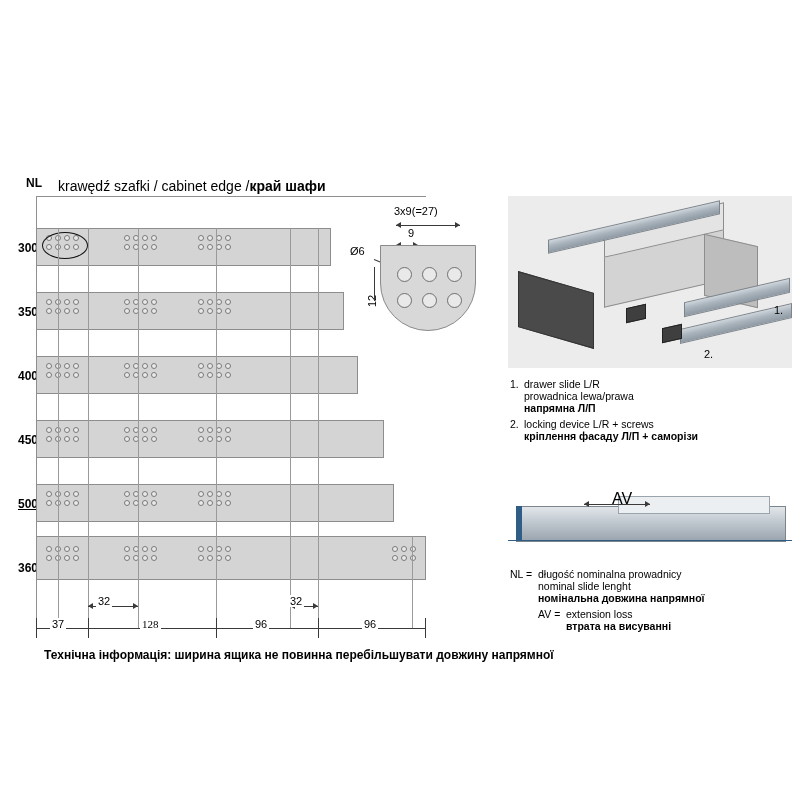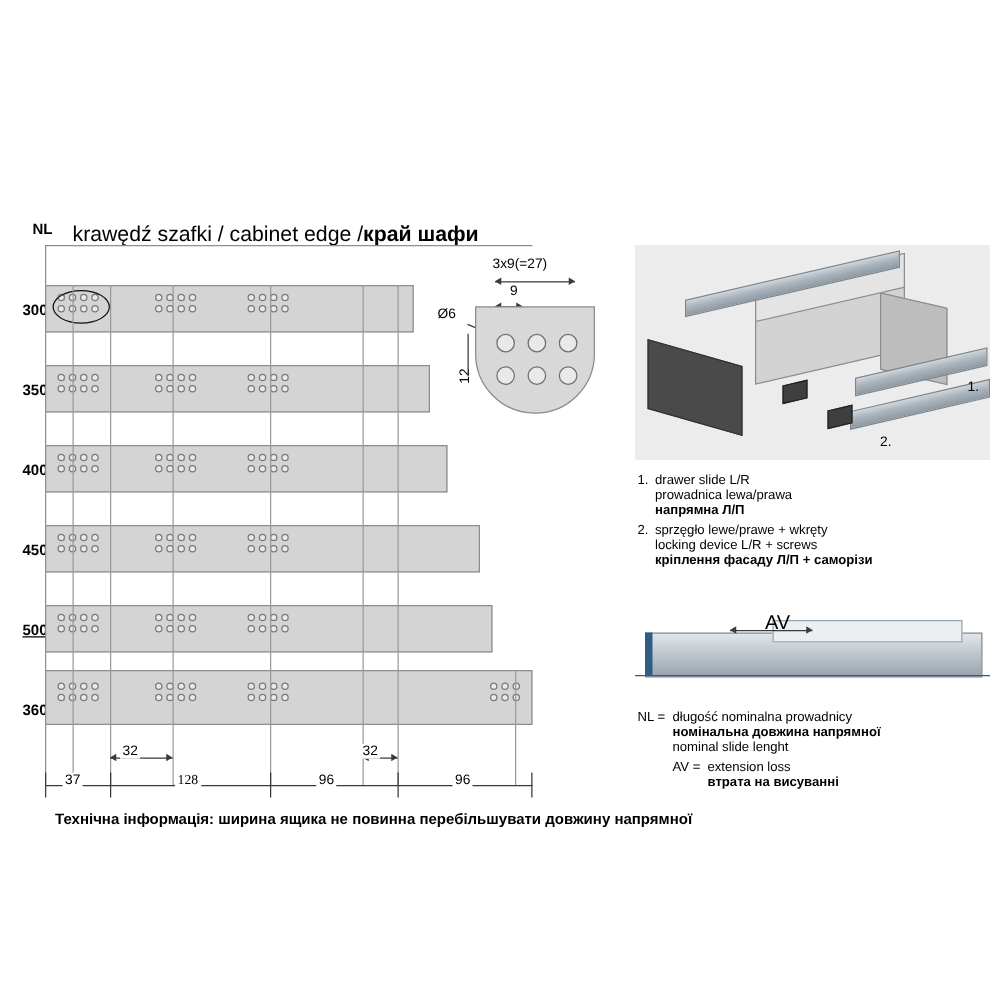--- a/index.html
+++ b/index.html
@@ -11,21 +11,21 @@
     position:relative;
     overflow:hidden;
   }
   .abs{position:absolute;}
 
   
   #left-diagram{left:0;top:160;}
   .nl-label{
     font-size:12px;font-weight:bold;text-align:right;width:34px;
   }
-  .hdr-text{font-size:17px;}
+  .hdr-text{font-size:14px;}
   .hdr-text b{font-weight:bold;}
 
   .slide-bar{
     background:#d4d4d4;
     border:1px solid #8d8d8d;
     height:38px;
     box-sizing:border-box;
   }
   .hole{
     width:6px;height:6px;border-radius:50%;
@@ -466,41 +466,40 @@
 </div>
 
 <div class="abs legend" style="left:524px;top:378px;width:268px;">
   <span class="abs" style="left:-14px;top:0;">1.</span>
   <div>drawer slide L/R</div>
   <div>prowadnica lewa/prawa</div>
   <div><b>напрямна Л/П</b></div>
 </div>
 <div class="abs legend" style="left:524px;top:418px;width:268px;">
   <span class="abs" style="left:-14px;top:0;">2.</span>
-  <div>sprzęgło lewe/prawe + wkręty</div>
   <div>locking device L/R + screws</div>
   <div><b>кріплення фасаду Л/П + саморізи</b></div>
 </div>
 
 <div class="abs" id="av-diagram">
   <div class="av-body"></div>
   <div class="av-left-dark"></div>
   <div class="av-inner"></div>
   <div class="abs" style="left:104px;top:2px;font-size:16px;">AV</div>
   <div class="abs" style="left:76px;top:16px;width:66px;height:1px;background:#3a3a3a;"></div>
   <div class="arrowL" style="left:76px;top:13px;"></div>
   <div class="arrowR" style="left:137px;top:13px;"></div>
 </div>
 <div class="abs" style="left:508px;top:540px;width:284px;height:1px;background:#2f5d86;"></div>
 
 <div class="abs callout-txt" style="left:510px;top:568px;width:282px;">
   <span class="abs" style="left:0;top:0;">NL =</span>
   <div style="margin-left:28px;">długość nominalna prowadnicy</div>
+  <div style="margin-left:28px;">nominal slide lenght</div>
   <div style="margin-left:28px;"><b>номінальна довжина напрямної</b></div>
-  <div style="margin-left:28px;">nominal slide lenght</div>
 </div>
 <div class="abs callout-txt" style="left:510px;top:608px;width:282px;margin-left:28px;">
   <span class="abs" style="left:0;top:0;">AV =</span>
   <div style="margin-left:28px;">extension loss</div>
   <div style="margin-left:28px;"><b>втрата на висуванні</b></div>
 </div>
 
 <div id="footer-note">Технічна інформація: ширина ящика не повинна перебільшувати довжину напрямної</div>
 
 </body></html>

